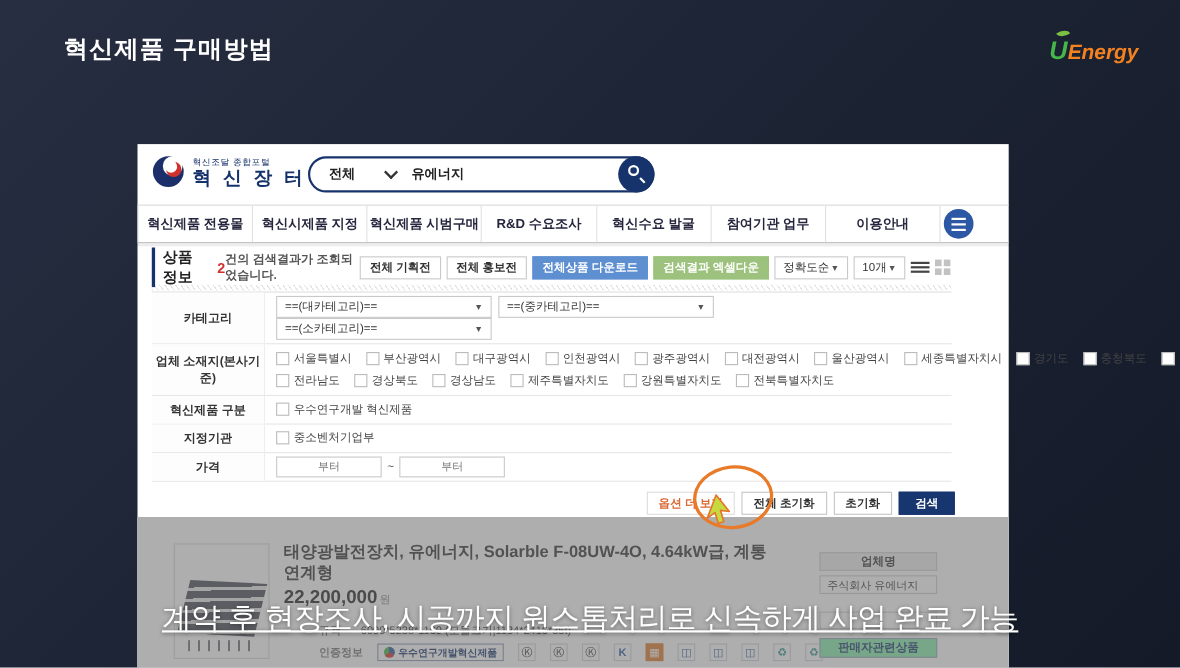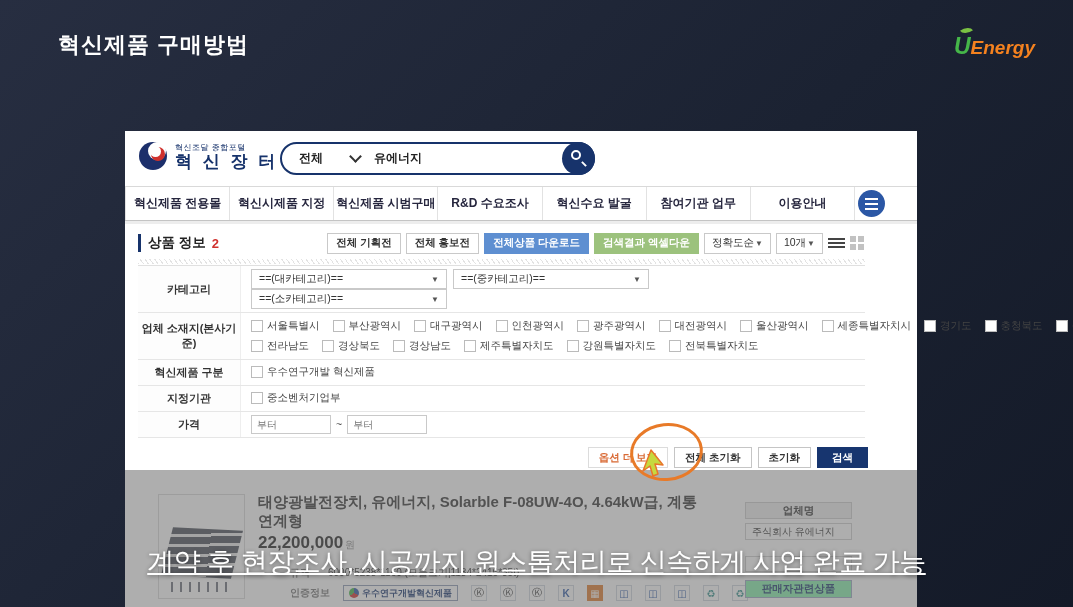--- a/index.html
+++ b/index.html
@@ -74,21 +74,21 @@
   .frow { display:flex; border-bottom:1px solid #e6e6e6; min-height:26px; align-items:center; }
   .flabel { width:103px; font-weight:700; color:#333; text-align:center; flex:none; align-self:stretch;
     display:flex; align-items:center; justify-content:center; border-right:1px solid #eee; background:#fdfdfd; font-size:11px; }
   .fbody { flex:1; padding:3px 10px; }
   .select { display:inline-flex; width:196px; height:20px; border:1px solid #c9c9c9; align-items:center;
     justify-content:space-between; padding:0 7px; margin-right:6px; color:#333; cursor:pointer; }
   .select .dn { font-size:8px; color:#555; }
   .chk-row { display:flex; flex-wrap:nowrap; gap:0 13px; align-items:center; height:20px; }
   .chk { display:inline-flex; align-items:center; gap:4px; color:#444; cursor:pointer; white-space:nowrap; font-size:10.5px; }
   .box { width:12px; height:12px; border:1px solid #bbb; background:#fff; flex:none; }
-  .price-input { width:80px; height:19px; border:1px solid #c9c9c9; font-size:10px; text-align:left; padding:0 5px;
+  .price-input { width:96px; height:19px; border:1px solid #c9c9c9; font-size:10px; text-align:center; padding:0 5px;
     font-family:inherit; color:#333; }
   .tilde { margin:0 5px; color:#555; }
   .selected-row { width:727px; height:26px; display:flex; align-items:center; gap:5px; border-bottom:1px solid #eee; }
   .doc-ic { width:10px; height:12px; border:1px solid #9aa4b8; background:#eef1f6; position:relative; }
   .doc-ic::after { content:""; position:absolute; left:2px; top:3px; width:5px; height:1px; background:#9aa4b8; box-shadow:0 3px 0 #9aa4b8; }
   .selected-label { font-size:10.5px; font-weight:700; color:#333; }
   .actions { width:730px; margin-top:9px; display:flex; justify-content:flex-end; gap:6px; }
   .act-btn { height:21px; padding:0 10px; border:1px solid #c5c5c5; background:#fff; font-size:10.5px; font-weight:700;
     color:#333; cursor:pointer; font-family:inherit; display:flex; align-items:center; }
   .act-btn.more { color:#d96a35; border-color:#dcdcdc; }
@@ -187,20 +187,21 @@
         <i></i>
         <i></i>
         <i></i>
       </div>
 
     <div class="content">
 
       <div class="result-row">
         <span class="result-title">상품 정보</span>
         <span class="result-count">2</span>
+        <span class="result-suffix">건의 검색결과가 조회되었습니다.</span>
         <div class="toolbar">
           <button class="tb-btn">전체 기획전</button>
           <button class="tb-btn">전체 홍보전</button>
           <button class="tb-btn blue">전체상품 다운로드</button>
           <button class="tb-btn green">검색결과 엑셀다운</button>
           <div class="tb-sel">
               <span>정확도순</span>
               <span class="dn">▼</span>
             </div>
           <div class="tb-sel">

